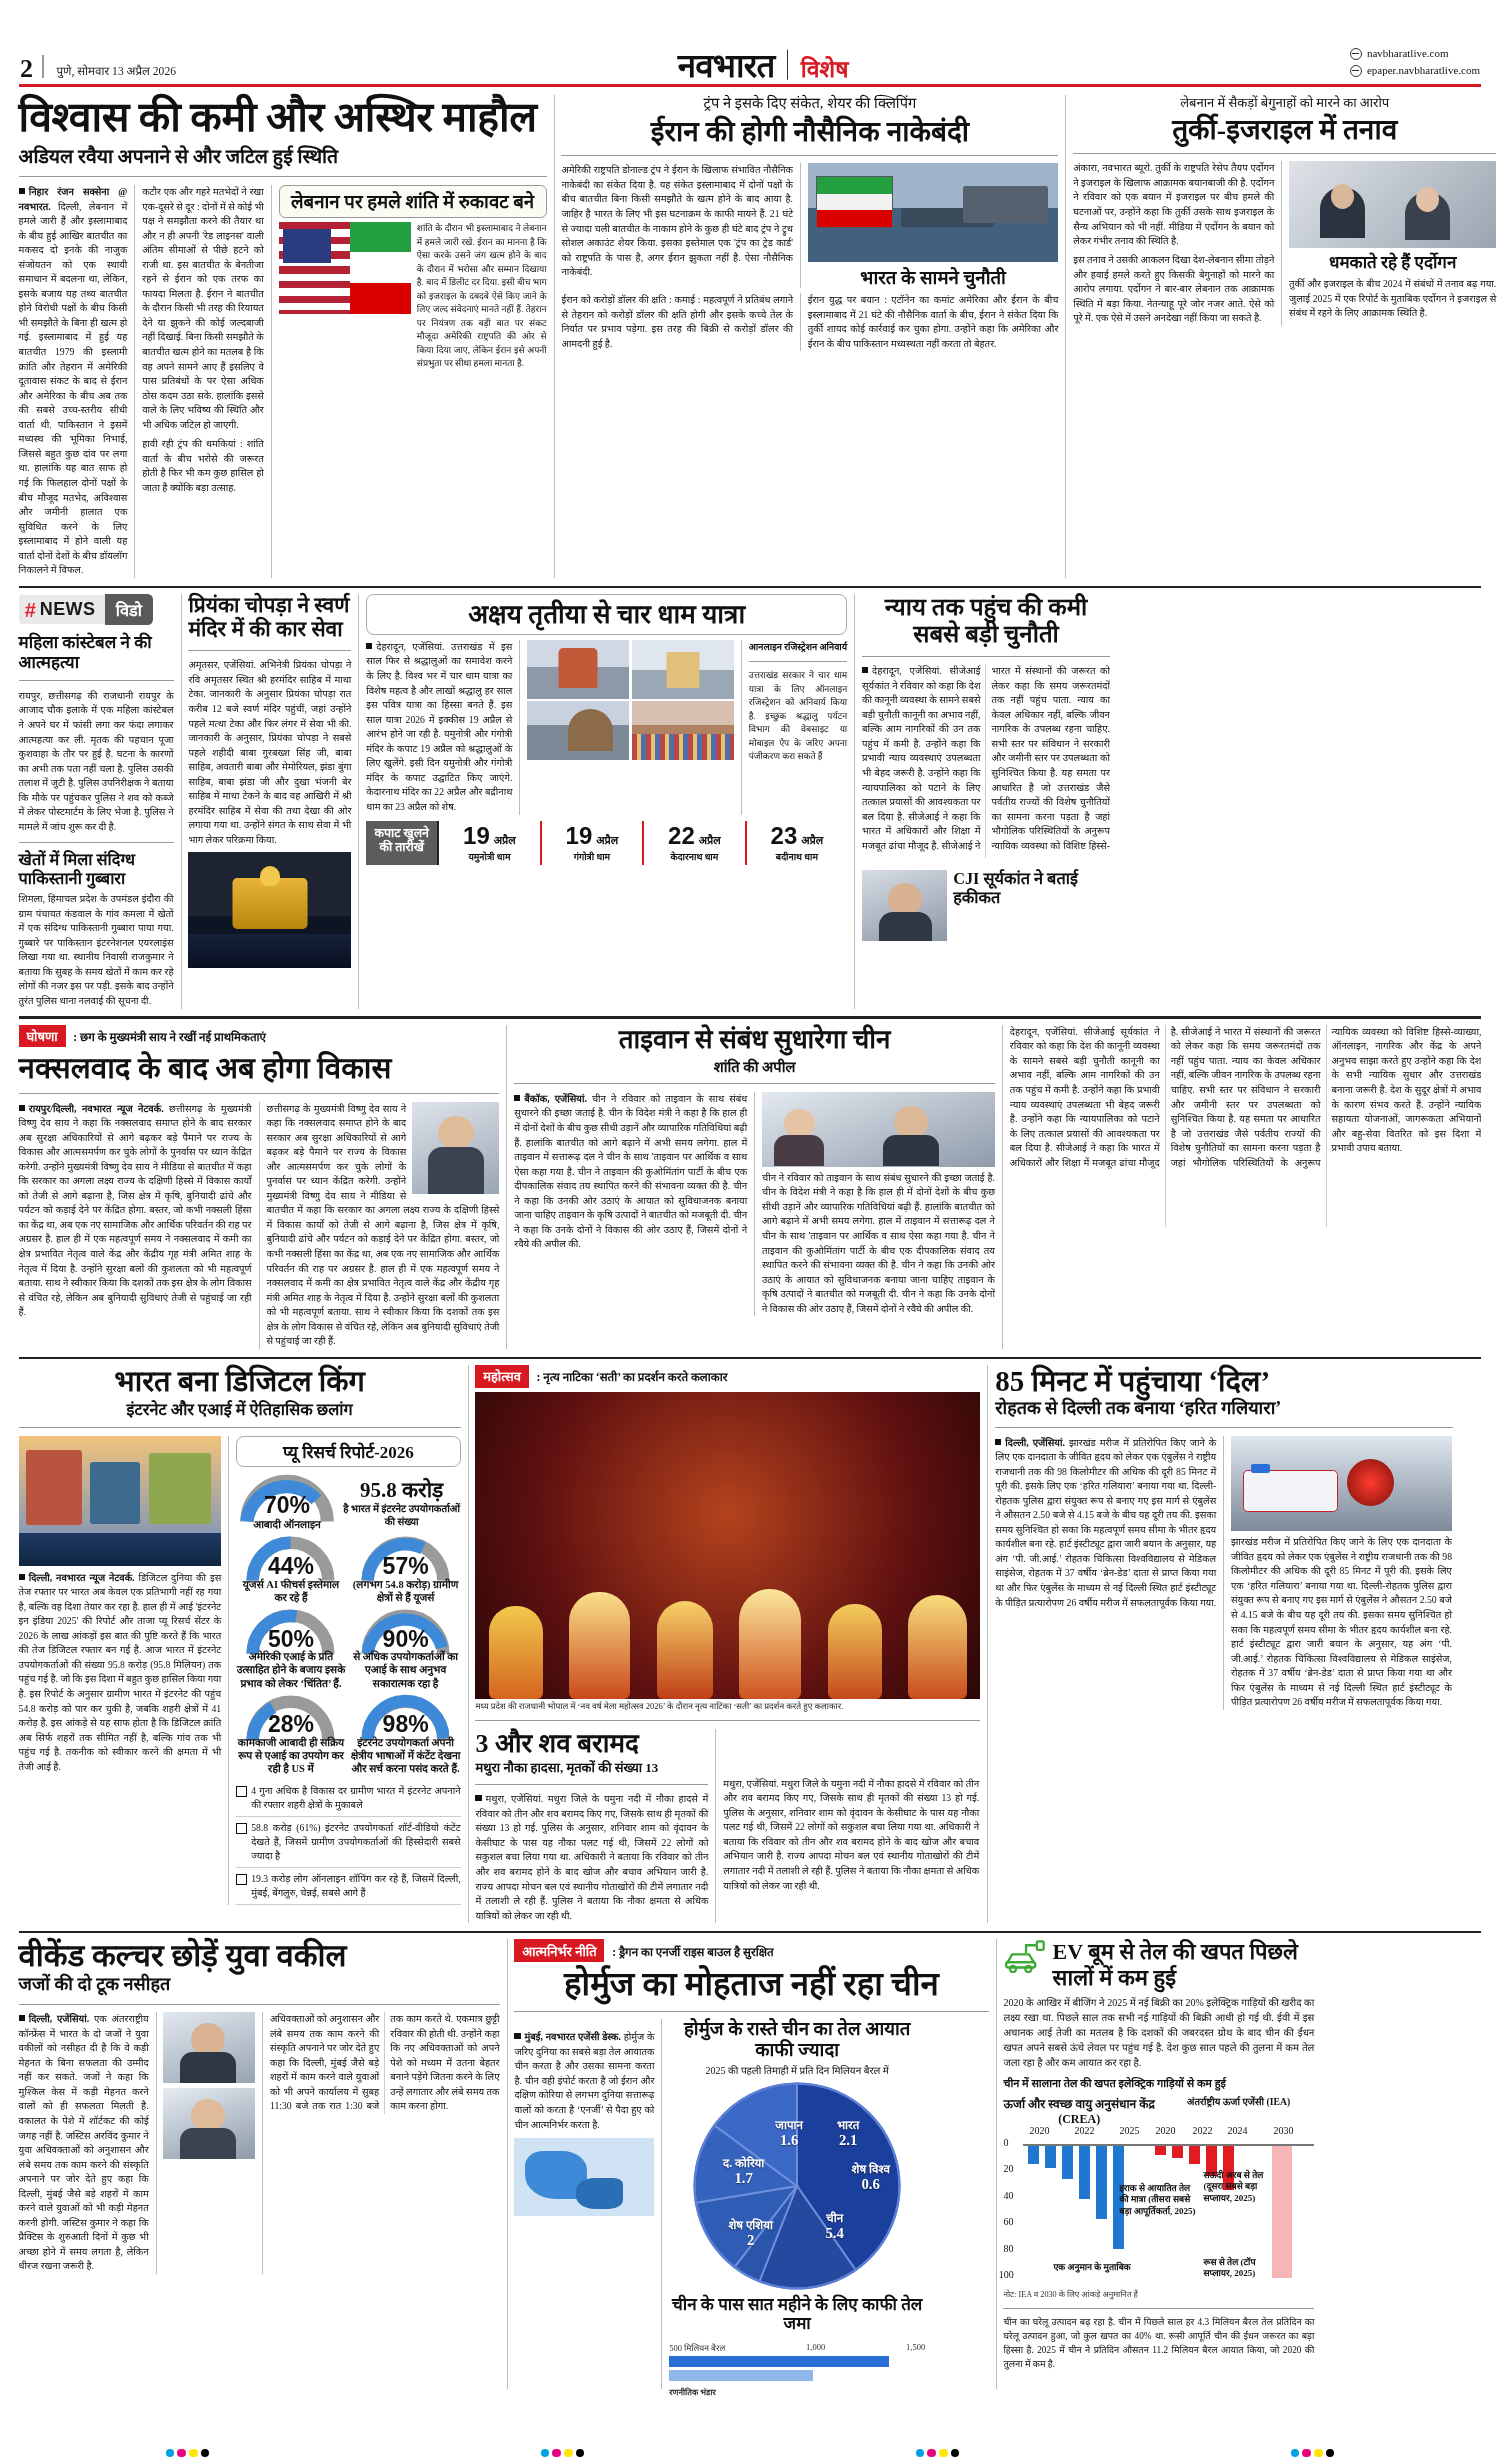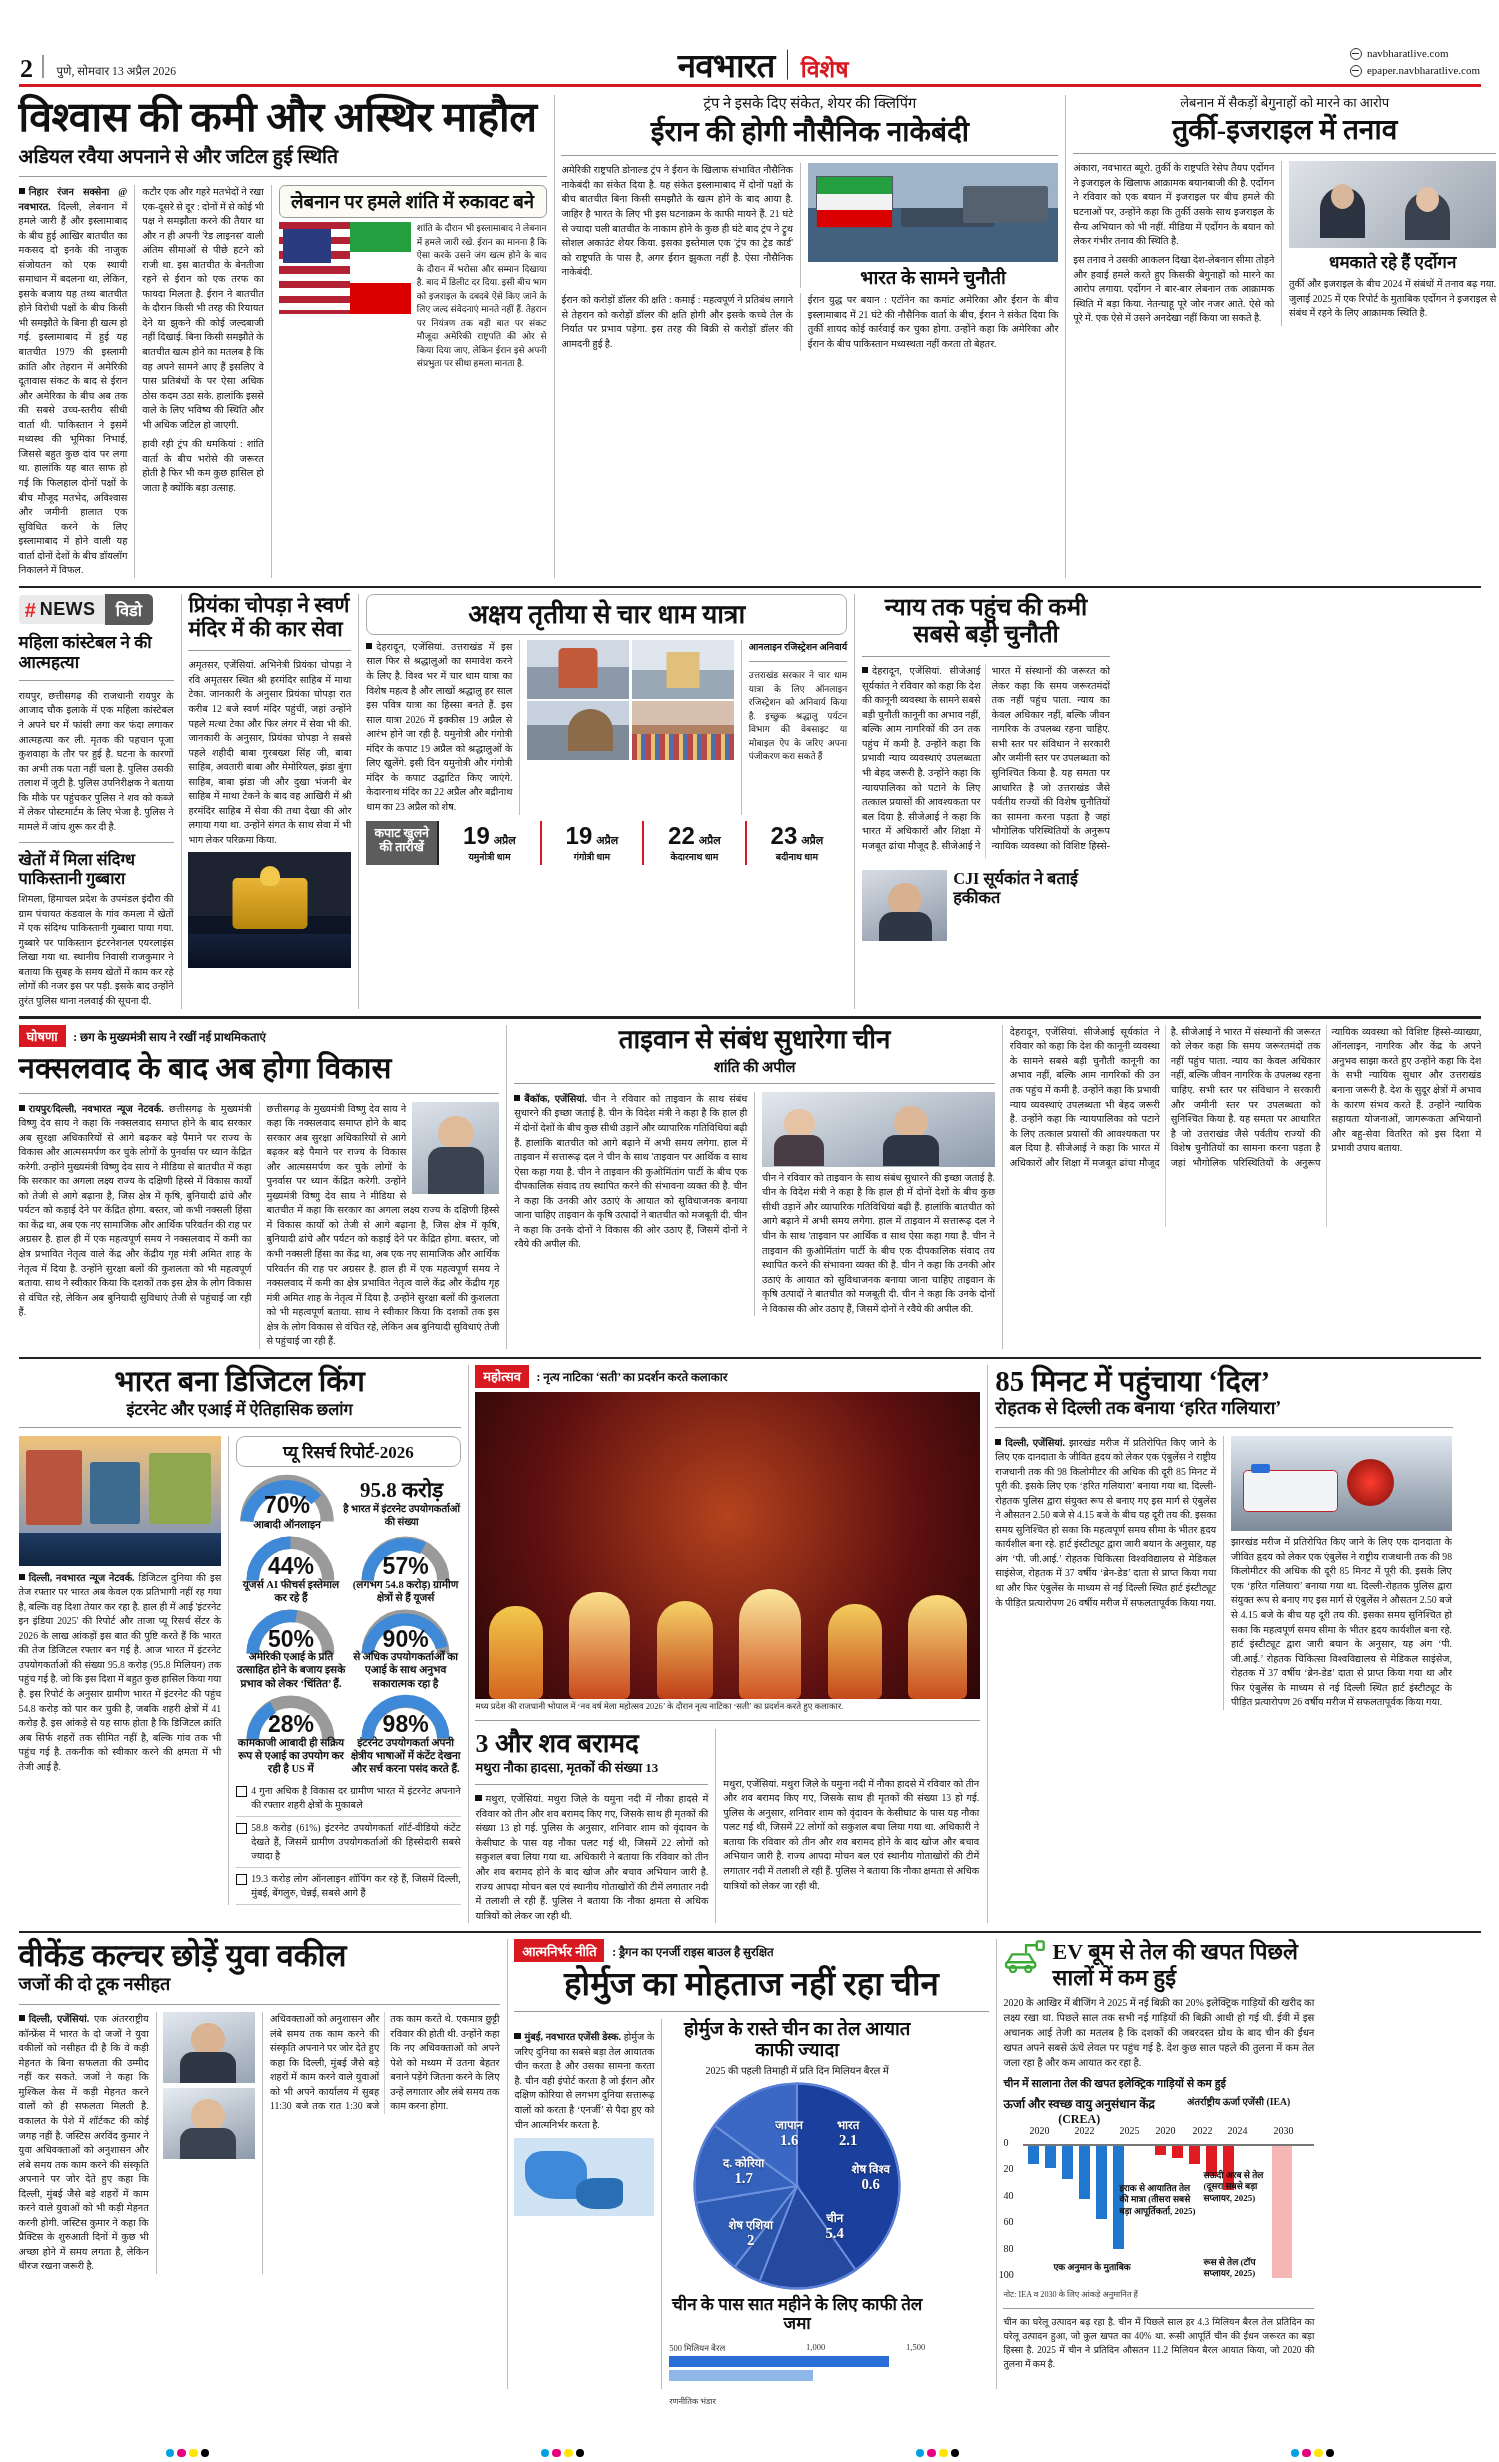--- a/index.html
+++ b/index.html
@@ -393,21 +393,21 @@
             <div style="position:absolute;left:71px;top:26px;width:50px;height:62px;background:#3c6b8f;border-radius:3.1px;"></div>
             <div style="position:absolute;left:130px;top:17px;width:62px;height:71px;background:#8fa84f;border-radius:3.1px;"></div>
             <div style="position:absolute;left:0;bottom:0;width:100%;height:33px;background:linear-gradient(180deg,#1f3a63,#0f2440);"></div>
           </div>
           <div class="body-txt" style="margin-top:4.7px;"><span class="sq"></span><span class="byline">दिल्ली, नवभारत न्यूज नेटवर्क.</span>
             <span>डिजिटल दुनिया की इस तेज रफ्तार पर भारत अब केवल एक प्रतिभागी नहीं रह गया है, बल्कि वह दिशा तेयार कर रहा है. हाल ही में आई 'इंटरनेट इन इंडिया 2025' की रिपोर्ट और ताजा प्यू रिसर्च सेंटर के 2026 के लाख आंकड़ों इस बात की पुष्टि करते हैं कि भारत की तेज डिजिटल रफ्तार बन गई है. आज भारत में इंटरनेट उपयोगकर्ताओं की संख्या 95.8 करोड़ (95.8 मिलियन) तक पहुंच गई है. जो कि इस दिशा में बहुत कुछ हासिल किया गया है. इस रिपोर्ट के अनुसार ग्रामीण भारत में इंटरनेट की पहुंच 54.8 करोड़ को पार कर चुकी है, जबकि शहरी क्षेत्रों में 41 करोड़ है. इस आंकड़े से यह साफ होता है कि डिजिटल क्रांति अब सिर्फ शहरों तक सीमित नहीं है, बल्कि गांव तक भी पहुंच गई है. तकनीक को स्वीकार करने की क्षमता में भी तेजी आई है.</span></div>
         </div>
         <div class="vrule"></div>
 
         <div style="width:225px;">
-          <div class="rounded-head" style="padding:3.1px 4.7px;border-radius:9px;">
+          <div class="rounded-head" style="padding:3.1px 4.7px;">
             <span class="bold" style="font-size:17px;">प्यू रिसर्च रिपोर्ट-2026</span>
           </div>
           <div style="display:flex;align-items:center;gap:4.7px;margin-top:4.7px;">
             <div class="gauge" style="width:102px;">
               <svg width="102" height="51" viewBox="0 0 132 66">
                 <path d="M14 64 A52 52 0 0 1 118 64" fill="none" stroke="#9a9a9a" stroke-width="17"></path>
                 <path d="M14 64 A52 52 0 0 1 104 36" fill="none" stroke="#3f8ad8" stroke-width="17"></path>
               </svg>
               <div class="gval" style="top:20px;">70%</div>
               <div class="gcap">आबादी ऑनलाइन</div>
@@ -624,21 +624,21 @@
               </div>
               <div class="bold center" style="font-size:17px;line-height:1.15;margin-top:4.7px;">चीन के पास सात महीने के लिए काफी तेल जमा</div>
               <div style="margin-top:7.8px;position:relative;height:47px;">
                 <div style="display:flex;justify-content:space-between;font-size:8.5px;color:#333;">
                   <span>500 मिलियन बैरल</span>
                   <span>1,000</span>
                   <span>1,500</span>
                 </div>
                 <div style="height:11px;background:#2a6fd8;margin-top:3.1px;width:86%;"></div>
                 <div style="height:11px;background:#8fb6e8;margin-top:3.1px;width:56%;"></div>
-                <div class="small-note" style="margin-top:15px;">रणनीतिक भंडार</div>
+                <div class="small-note" style="margin-top:6px;font-weight:bold;">रणनीतिक भंडार</div>
               </div>
             </div>
           </div>
         </div>
       </div>
     </div>
 
     <div class="vrule"></div>
 
     <div style="width:311px;">

